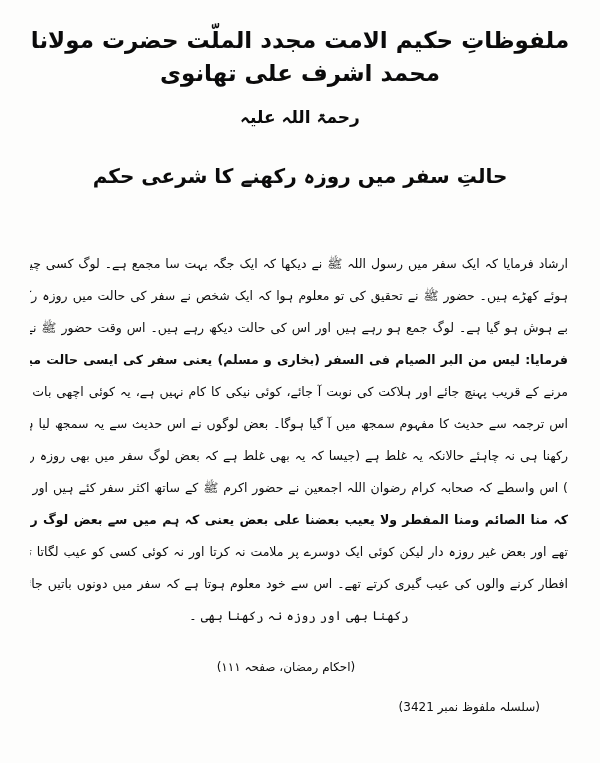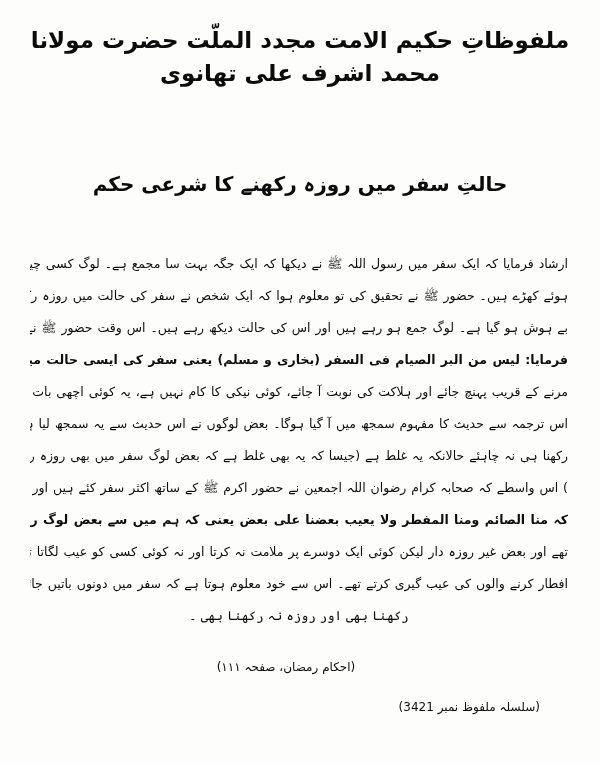--- a/index.html
+++ b/index.html
@@ -50,21 +50,21 @@
     font-size: 17px;
     font-weight: bold;
     color: #0b0b0b;
     direction: rtl;
     margin-top: 16px;
   }
 
   
   .section-heading {
     position: absolute;
-    top: 172px;
+    top: 164px;
     right: 0;
     left: 0;
     text-align: center;
     font-family: "DejaVu Sans", "Liberation Sans", sans-serif;
     font-size: 20px;
     font-weight: bold;
     color: #0b0b0b;
     direction: rtl;
   }
 
@@ -126,20 +126,21 @@
     color: #0d0d0d;
   }
 </style>
 </head>
 <body>
 
 <div class="page">
 
   <div class="title-block">
     <div class="doc-title">ملفوظاتِ حکیم الامت مجدد الملّت حضرت مولانا محمد اشرف علی تھانوی</div>
+    <div class="doc-subtitle">رحمۃ اللہ علیہ</div>
   </div>
 
   <div class="section-heading">حالتِ سفر میں روزہ رکھنے کا شرعی حکم</div>
 
   <div class="body-block">
     <div class="body-line">ارشاد فرمایا کہ ایک سفر میں رسول اللہ ﷺ نے دیکھا کہ ایک جگہ بہت سا مجمع ہے۔ لوگ کسی چیز کو گھیرے</div>
     <div class="body-line">ہوئے کھڑے ہیں۔ حضور ﷺ نے تحقیق کی تو معلوم ہوا کہ ایک شخص نے سفر کی حالت میں روزہ رکھا تھا، وہ</div>
     <div class="body-line">بے ہوش ہو گیا ہے۔ لوگ جمع ہو رہے ہیں اور اس کی حالت دیکھ رہے ہیں۔ اس وقت حضور ﷺ نے ارشاد</div>
     <div class="body-line arabic">فرمایا: لیس من البر الصیام فی السفر (بخاری و مسلم) یعنی سفر کی ایسی حالت میں روزہ رکھنا کہ انسان</div>
     <div class="body-line">مرنے کے قریب پہنچ جائے اور ہلاکت کی نوبت آ جائے، کوئی نیکی کا کام نہیں ہے، یہ کوئی اچھی بات نہیں ہے۔</div>

